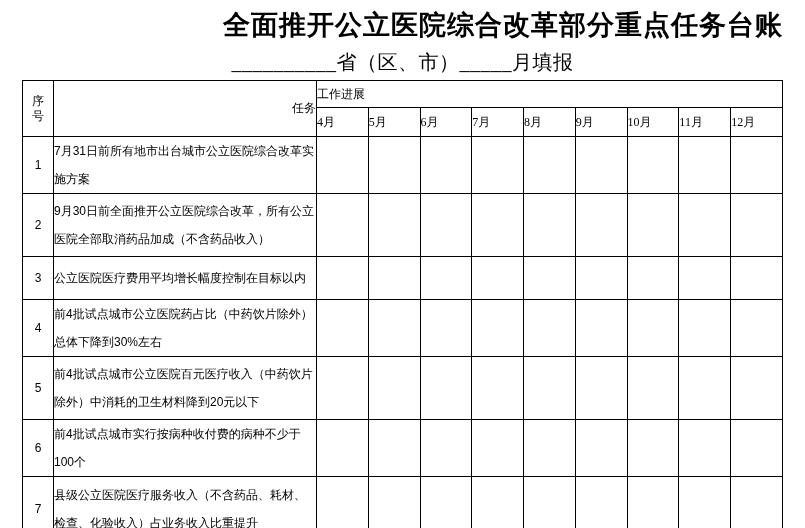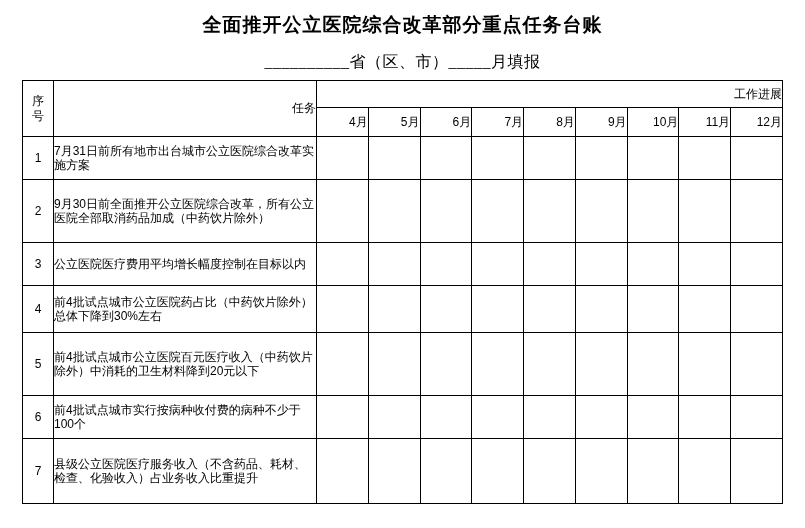--- a/index.html
+++ b/index.html
@@ -15,32 +15,32 @@
     overflow: hidden;
   }
   .page {
     width: 805px;
     height: 528px;
     position: relative;
     box-sizing: border-box;
     padding: 0 22px;
   }
   .doc-title {
-    text-align: center;
+    text-align: right;
     font-family: "Liberation Serif", serif;
     font-weight: bold;
-    font-size: 19px;
+    font-size: 27px;
     letter-spacing: 1px;
     margin: 11px 0 14px 0;
     line-height: 28px;
   }
   .doc-subtitle {
     text-align: center;
     font-family: "Liberation Serif", serif;
-    font-size: 16px;
+    font-size: 20px;
     margin: 8px 0 9px 0;
     line-height: 18px;
     letter-spacing: 0.5px;
   }
   table.ledger {
     border-collapse: collapse;
     width: 761px;
     table-layout: fixed;
     font-family: "Liberation Sans", sans-serif;
   }
@@ -58,39 +58,40 @@
     line-height: 15px;
     font-size: 12px;
   }
   th.col-task {
     width: 262px;
     text-align: right;
     font-weight: bold;
     font-size: 13px;
   }
   th.col-progress {
-    text-align: right;
+    text-align: left;
     font-size: 13px;
     height: 26px;
   }
   th.col-month {
-    text-align: right;
+    text-align: left;
     font-size: 12px;
     height: 28px;
     width: 53px;
+    font-family: Liberation Serif, serif;
   }
   td.seq-cell {
     text-align: center;
     font-size: 11px;
     width: 30px;
   }
   td.task-cell {
     text-align: left;
     font-size: 12.5px;
-    line-height: 14px;
+    line-height: 28px;
     padding: 3px 4px 4px 6px;
     width: 262px;
   }
   td.data-cell {
     width: 53px;
   }
   tr.r1 td { height: 42px; }
   tr.r2 td { height: 62px; }
   tr.r3 td { height: 42px; }
   tr.r4 td { height: 46px; }
@@ -141,21 +142,21 @@
         <td class="data-cell"></td>
         <td class="data-cell"></td>
         <td class="data-cell"></td>
         <td class="data-cell"></td>
         <td class="data-cell"></td>
         <td class="data-cell"></td>
       </tr>
 
       <tr class="r2">
         <td class="seq-cell">2</td>
-        <td class="task-cell">9月30日前全面推开公立医院综合改革，所有公立医院全部取消药品加成（中药饮片除外）</td>
+        <td class="task-cell">9月30日前全面推开公立医院综合改革，所有公立医院全部取消药品加成（不含药品收入）</td>
         <td class="data-cell"></td>
         <td class="data-cell"></td>
         <td class="data-cell"></td>
         <td class="data-cell"></td>
         <td class="data-cell"></td>
         <td class="data-cell"></td>
         <td class="data-cell"></td>
         <td class="data-cell"></td>
         <td class="data-cell"></td>
       </tr>

